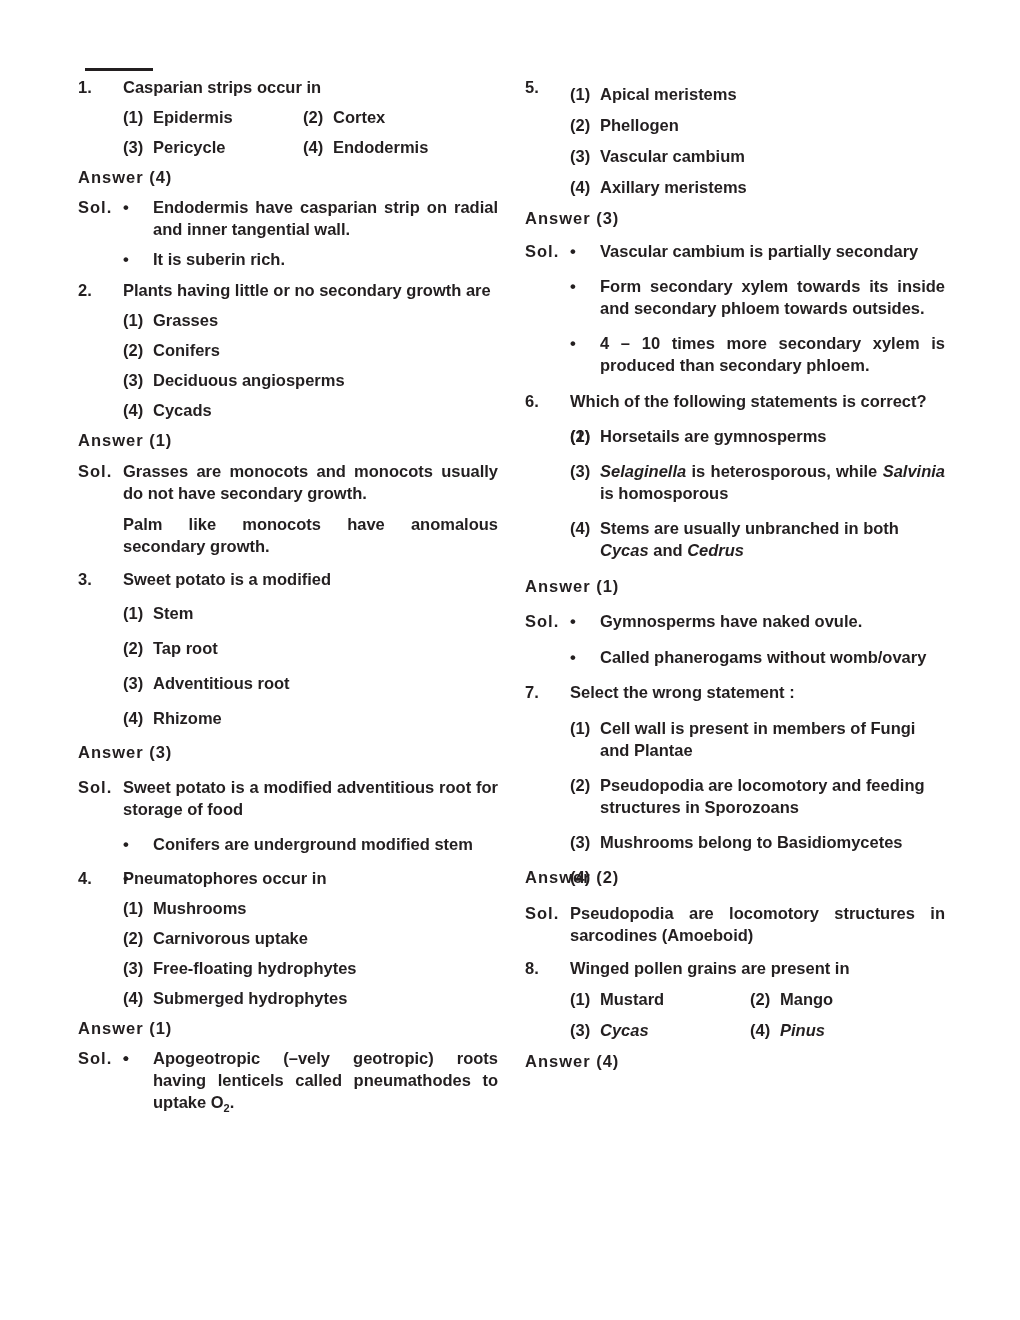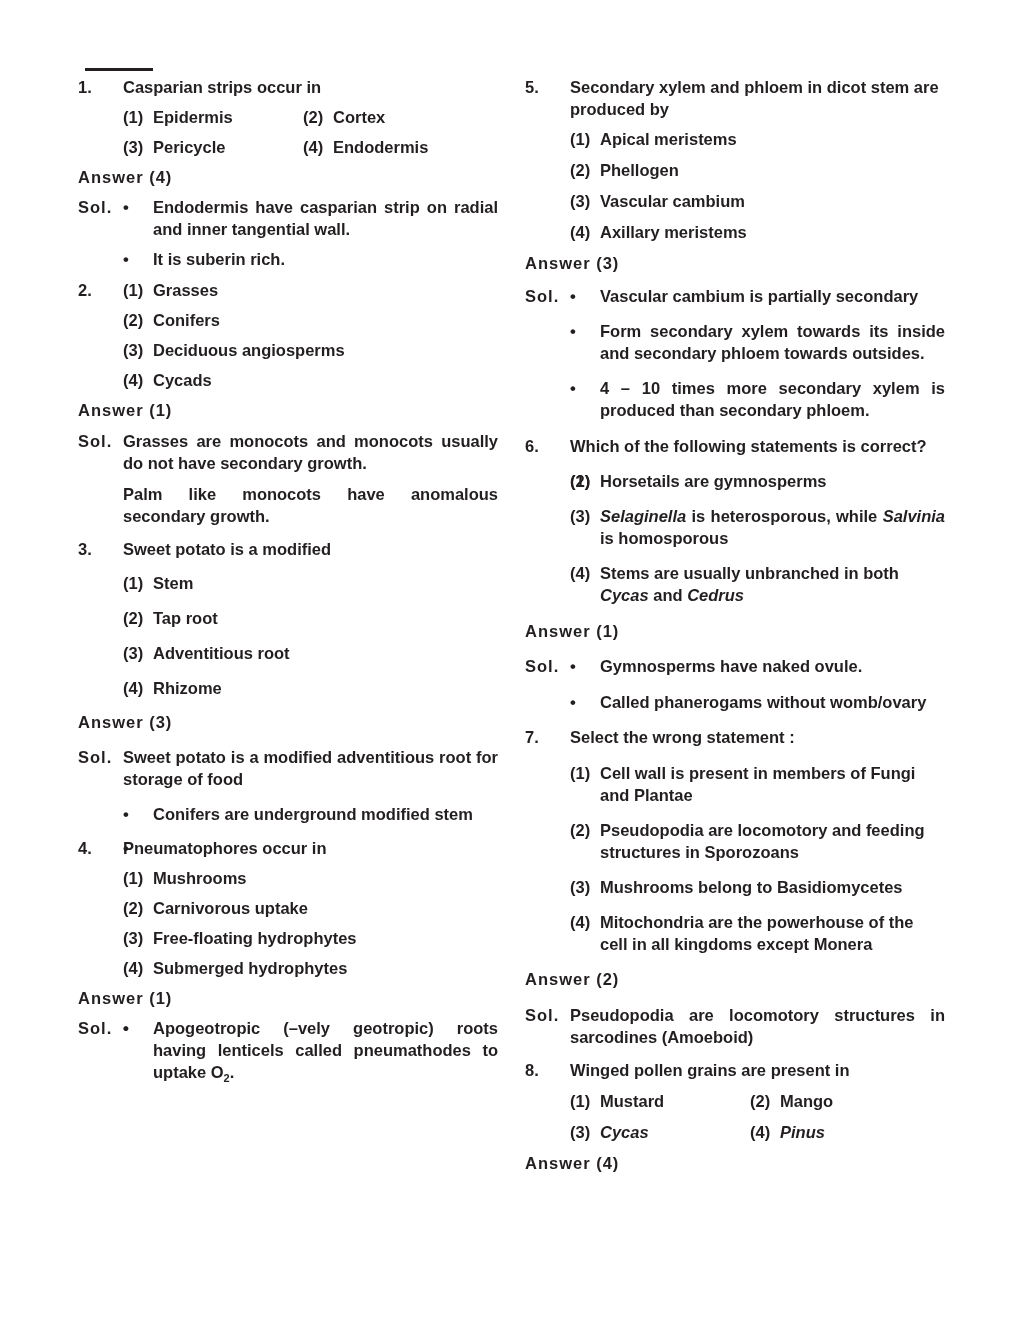--- a/index.html
+++ b/index.html
@@ -52,21 +52,21 @@
         </div>
       <div class="cell">
           <span class="ol">(4)</span>
           <span>Endodermis</span>
         </div>
     </div>
     <div class="row ans" style="margin-top:8px">Answer (4)</div>
     <div class="row sol" style="margin-top:8px"><span class="sl">Sol.</span><span class="bl">•</span><span>Endodermis have casparian strip on radial and inner tangential wall.</span></div>
     <div class="row sol" style="margin-top:8px"><span class="bl">•</span><span>It is suberin rich.</span></div>
 
-    <div class="row q" style="margin-top:9px"><span class="num">2.</span></div>
+    <div class="row q" style="margin-top:9px"><span class="num">2.</span><span>Plants having little or no secondary growth are</span></div>
     <div class="row opt" style="margin-top:8px"><span class="ol">(1)</span><span>Grasses</span></div>
     <div class="row opt" style="margin-top:8px"><span class="ol">(2)</span><span>Conifers</span></div>
     <div class="row opt" style="margin-top:8px"><span class="ol">(3)</span><span>Deciduous angiosperms</span></div>
     <div class="row opt" style="margin-top:8px"><span class="ol">(4)</span><span>Cycads</span></div>
     <div class="row ans" style="margin-top:8px">Answer (1)</div>
     <div class="row solp" style="margin-top:9px"><span class="sl">Sol.</span><span>Grasses are monocots and monocots usually do not have secondary growth.</span></div>
     <div class="row solp" style="margin-top:9px"><span>Palm like monocots have anomalous secondary growth.</span></div>
 
     <div class="row q" style="margin-top:11px"><span class="num">3.</span><span>Sweet potato is a modified</span></div>
     <div class="row opt" style="margin-top:12px"><span class="ol">(1)</span><span>Stem</span></div>
@@ -83,21 +83,21 @@
     <div class="row opt" style="margin-top:8px"><span class="ol">(2)</span><span>Carnivorous uptake</span></div>
     <div class="row opt" style="margin-top:8px"><span class="ol">(3)</span><span>Free-floating hydrophytes</span></div>
     <div class="row opt" style="margin-top:8px"><span class="ol">(4)</span><span>Submerged hydrophytes</span></div>
     <div class="row ans" style="margin-top:8px">Answer (1)</div>
     <div class="row sol" style="margin-top:8px"><span class="sl">Sol.</span><span class="bl">•</span></div>
     <div class="row sol" style="margin-top:8px"><span class="bl">•</span><span>Apogeotropic (–vely geotropic) roots having lenticels called pneumathodes to uptake O</span><sub>2</sub><span>.</span></div>
   </div>
 
   <div class="col right">
 
-    <div class="row q" style="margin-top:1px"><span class="num">5.</span><span>Secondary xylem and phloem in dicot stem are produced by</span></div>
+    <div class="row q" style="margin-top:1px"><span class="num">5.</span></div>
     <div class="row opt" style="margin-top:8px"><span class="ol">(1)</span><span>Apical meristems</span></div>
     <div class="row opt" style="margin-top:9px"><span class="ol">(2)</span><span>Phellogen</span></div>
     <div class="row opt" style="margin-top:9px"><span class="ol">(3)</span><span>Vascular cambium</span></div>
     <div class="row opt" style="margin-top:9px"><span class="ol">(4)</span><span>Axillary meristems</span></div>
     <div class="row ans" style="margin-top:9px">Answer (3)</div>
     <div class="row sol" style="margin-top:11px"><span class="sl">Sol.</span><span class="bl">•</span><span>Vascular cambium is partially secondary</span></div>
     <div class="row sol" style="margin-top:13px"><span class="bl">•</span><span>Form secondary xylem towards its inside and secondary phloem towards outsides.</span></div>
     <div class="row sol" style="margin-top:13px"><span class="bl">•</span><span>4 – 10 times more secondary xylem is produced than secondary phloem.</span></div>
 
     <div class="row q" style="margin-top:14px"><span class="num">6.</span><span>Which of the following statements is correct?</span></div>
@@ -106,21 +106,21 @@
     <div class="row opt" style="margin-top:13px;text-align:justify"><span class="ol">(3)</span><i>Selaginella</i><span> is heterosporous, while </span><i>Salvinia</i><span> is homosporous</span></div>
     <div class="row opt" style="margin-top:13px"><span class="ol">(4)</span><span>Stems are usually unbranched in both </span><i>Cycas</i><span> and </span><i>Cedrus</i></div>
     <div class="row ans" style="margin-top:14px">Answer (1)</div>
     <div class="row sol" style="margin-top:13px"><span class="sl">Sol.</span><span class="bl">•</span><span>Gymnosperms have naked ovule.</span></div>
     <div class="row sol" style="margin-top:14px"><span class="bl">•</span><span>Called phanerogams without womb/ovary</span></div>
 
     <div class="row q" style="margin-top:13px"><span class="num">7.</span><span>Select the wrong statement :</span></div>
     <div class="row opt" style="margin-top:14px"><span class="ol">(1)</span><span>Cell wall is present in members of Fungi and Plantae</span></div>
     <div class="row opt" style="margin-top:13px"><span class="ol">(2)</span><span>Pseudopodia are locomotory and feeding structures in Sporozoans</span></div>
     <div class="row opt" style="margin-top:13px"><span class="ol">(3)</span><span>Mushrooms belong to Basidiomycetes</span></div>
-    <div class="row opt" style="margin-top:13px"><span class="ol">(4)</span><span>Mitochondria are the powerhouse of the cell in all kingdoms except Monera</span></div>
+    <div class="row opt" style="margin-top:13px"><span class="ol">(4)</span></div>
     <div class="row ans" style="margin-top:13px">Answer (2)</div>
     <div class="row solp" style="margin-top:14px"><span class="sl">Sol.</span><span>Pseudopodia are locomotory structures in sarcodines (Amoeboid)</span></div>
 
     <div class="row q" style="margin-top:11px"><span class="num">8.</span><span>Winged pollen grains are present in</span></div>
     <div class="row opt2" style="margin-top:9px">
       <div class="cell">
           <span class="ol">(1)</span>
           <span>Mustard</span>
         </div>
       <div class="cell">

